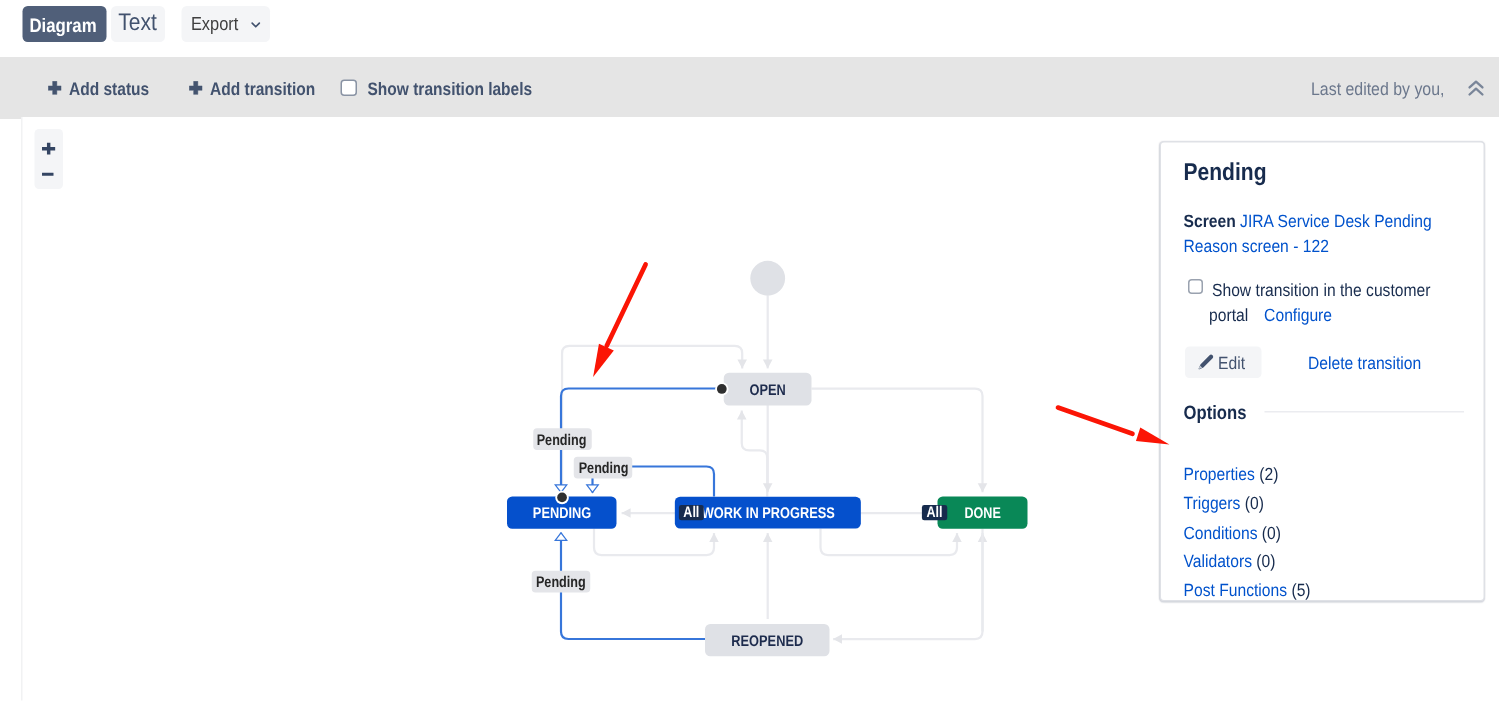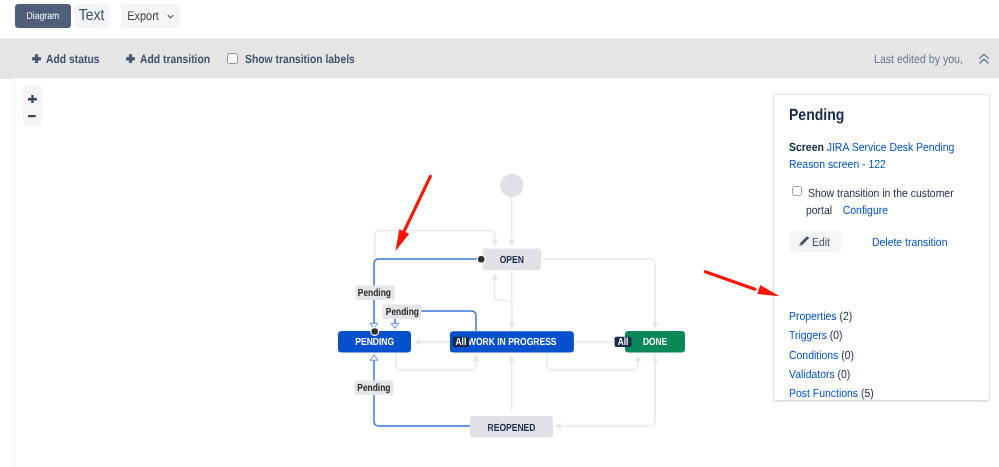--- a/index.html
+++ b/index.html
@@ -4,21 +4,21 @@
 <style>
   html,body{margin:0;padding:0;}
   body{width:999px;height:467px;overflow:hidden;background:#ffffff;
        font-family:"Liberation Sans",sans-serif;
        -webkit-font-smoothing:antialiased;text-rendering:geometricPrecision;}
   .app{position:relative;width:999px;height:467px;overflow:hidden;}
 
   
   .tabbar{position:absolute;left:0;top:0;width:999px;height:33px;background:#fff;}
   .tab{position:absolute;top:4px;height:24px;border-radius:3.5px;display:flex;align-items:center;
-       justify-content:center;font-size:10px;font-weight:400;box-sizing:border-box;}
+       justify-content:center;font-size:13px;font-weight:700;box-sizing:border-box;}
   .tab .tl{display:inline-block;transform:scaleX(.862);}
   .tab-text .tl,.tab-export .tl{transform:scaleX(.875);}
   .tab-diagram{left:14.5px;width:56px;background:#505f79;color:#ffffff;}
   .tab-text{left:73.5px;width:36.5px;background:#f4f5f7;color:#42526e;font-weight:400;font-size:16px;}
   .tab-export{left:121px;width:58.5px;background:#f4f5f7;color:#404040;font-weight:400;font-size:12.5px;}
   .caret{width:9px;height:9px;flex:0 0 9px;margin-left:4.4px;}
 
   
   .toolbar{position:absolute;left:0;top:37.5px;width:999px;height:41px;background:#e5e5e5;
            box-sizing:border-box;}
@@ -274,20 +274,24 @@
 
     <div class="btn-edit">
       <svg width="11" height="12" viewBox="0 0 13 14">
         <path d="M9.9 0.9 a1.7 1.7 0 0 1 2.4 2.4 L5.0 10.6 L2.1 11.9 a0.5 0.5 0 0 1 -0.7 -0.7 L2.7 8.1 Z" fill="#42526e"></path>
         <path d="M2.45 9.0 L4.15 10.7 L2.0 11.6 a0.42 0.42 0 0 1 -0.6 -0.6 Z" fill="#c1c7d0"></path>
       </svg>
       <span class="sq">Edit</span>
     </div>
     <span class="lnk lnk-delete"><span class="sq">Delete transition</span></span>
 
+    <div class="p-optionshdr">
+      <span class="ot"><span class="sq">Options</span></span>
+      <span class="rule"></span>
+    </div>
     <div class="p-opts" id="options-list">
         <div class="p-opt"><span class="sq"><a>Properties</a><span> (2)</span></span></div>
         <div class="p-opt"><span class="sq"><a>Triggers</a><span> (0)</span></span></div>
         <div class="p-opt"><span class="sq"><a>Conditions</a><span> (0)</span></span></div>
         <div class="p-opt"><span class="sq"><a>Validators</a><span> (0)</span></span></div>
         <div class="p-opt"><span class="sq"><a>Post Functions</a><span> (5)</span></span></div>
       </div>
   </div>
 
   <svg class="annot" viewBox="0 0 999 467">

